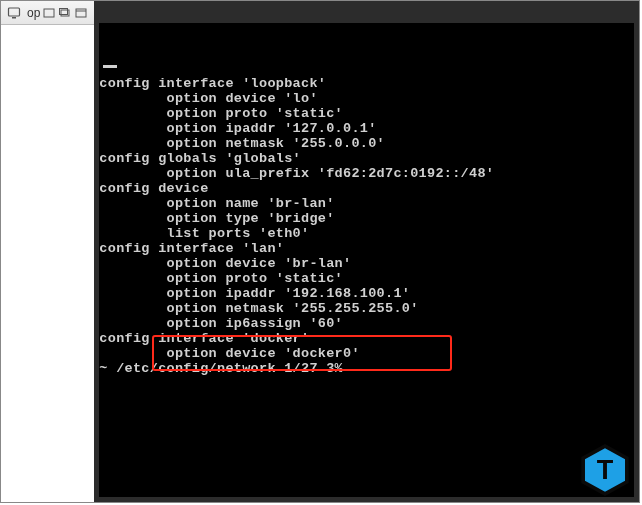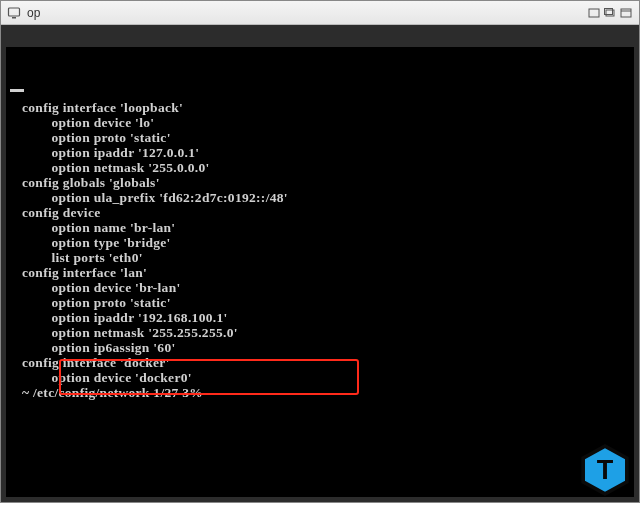--- a/index.html
+++ b/index.html
@@ -1,25 +1,25 @@
 <!DOCTYPE html>
 <html><head>
 <meta charset="utf-8">
 <style>
   * { margin: 0; padding: 0; box-sizing: border-box; }
   html, body { width: 642px; height: 505px; font-family: sans-serif; background: #fff; }
-  .window { border: 1px solid #888; width: 640px; height: 503px; display: flex; flex-direction: column; }
+  .window { border: 1px solid #888; width: 640px; height: 503px; display: flex; }
   .titlebar { height: 24px; background: linear-gradient(#f5f5f5,#e6e6e6); border-bottom: 1px solid #bbb; display: flex; align-items: center; padding: 0 6px; font-size: 12px; color: #333; }
   .titlebar .icon { width: 14px; height: 14px; margin-right: 6px; display: inline-flex; align-items: center; justify-content: center; }
   .titlebar .spacer { flex: 1; }
   .winbtn { width: 14px; height: 12px; margin-left: 2px; display: inline-flex; align-items: center; justify-content: center; }
   .winbtn svg { display: block; }
   .body { flex: 1; background: #2c2c2c; position: relative; overflow: hidden; }
   .term { position: absolute; left: 5px; top: 22px; right: 5px; bottom: 5px; background: #000; color: #d0d0d0; font-family: "Courier New", monospace; font-size: 13.5px; line-height: 15px; letter-spacing: 0.3px; padding: 8px 0 0 0; white-space: pre; font-weight: bold; }
-  .line { padding: 0 16px; font-family: Liberation Serif, serif; }
+  .line { padding: 0 0; }
   .cursor { position: absolute; left: 4px; top: 42px; width: 14px; height: 3px; background: #d0d0d0; }
   .highlight-box { position: absolute; border: 2px solid #ff2a1a; border-radius: 3px; }
   .watermark { position: absolute; right: 8px; bottom: 6px; display: flex; align-items: center; }
   .hex { width: 52px; height: 52px; position: relative; }
   .wm-text { font-family: Arial, sans-serif; font-weight: 700; font-size: 30px; color: #1a1a1a; margin-left: 4px; letter-spacing: 0.5px; }
 </style>
 </head>
 <body>
 
 <div class="window">

